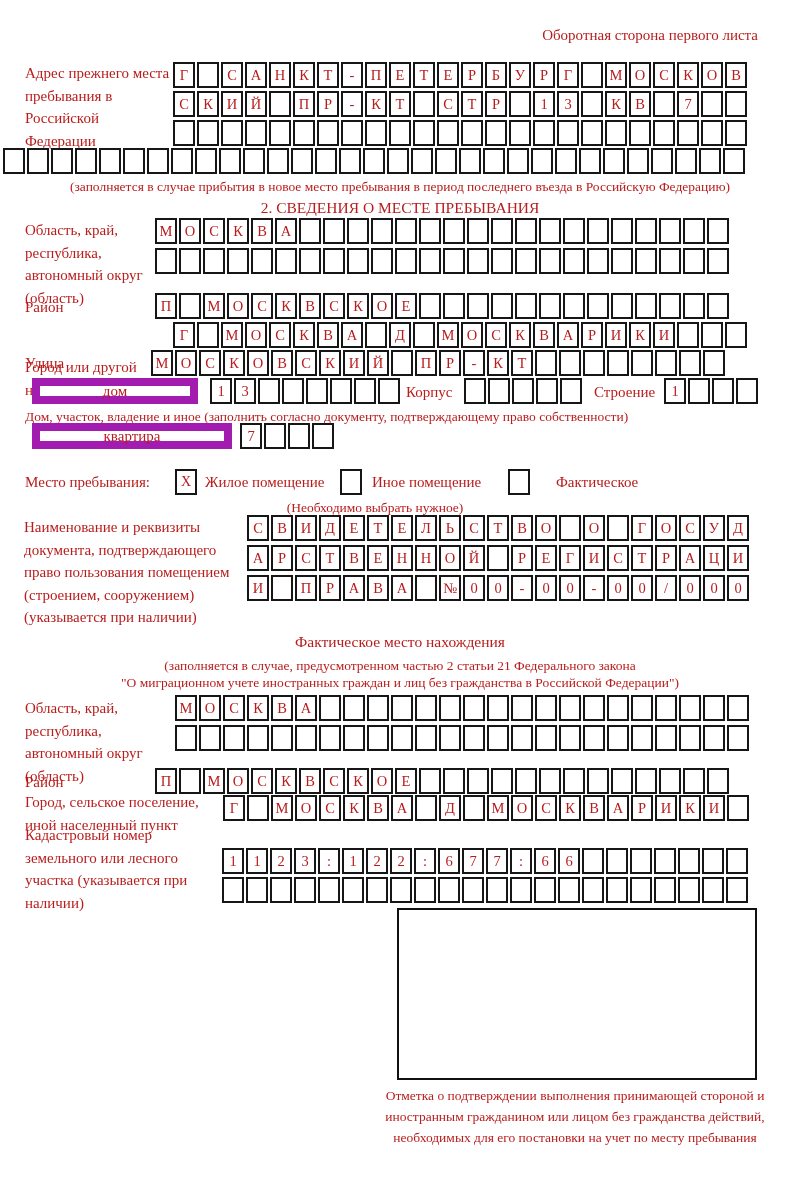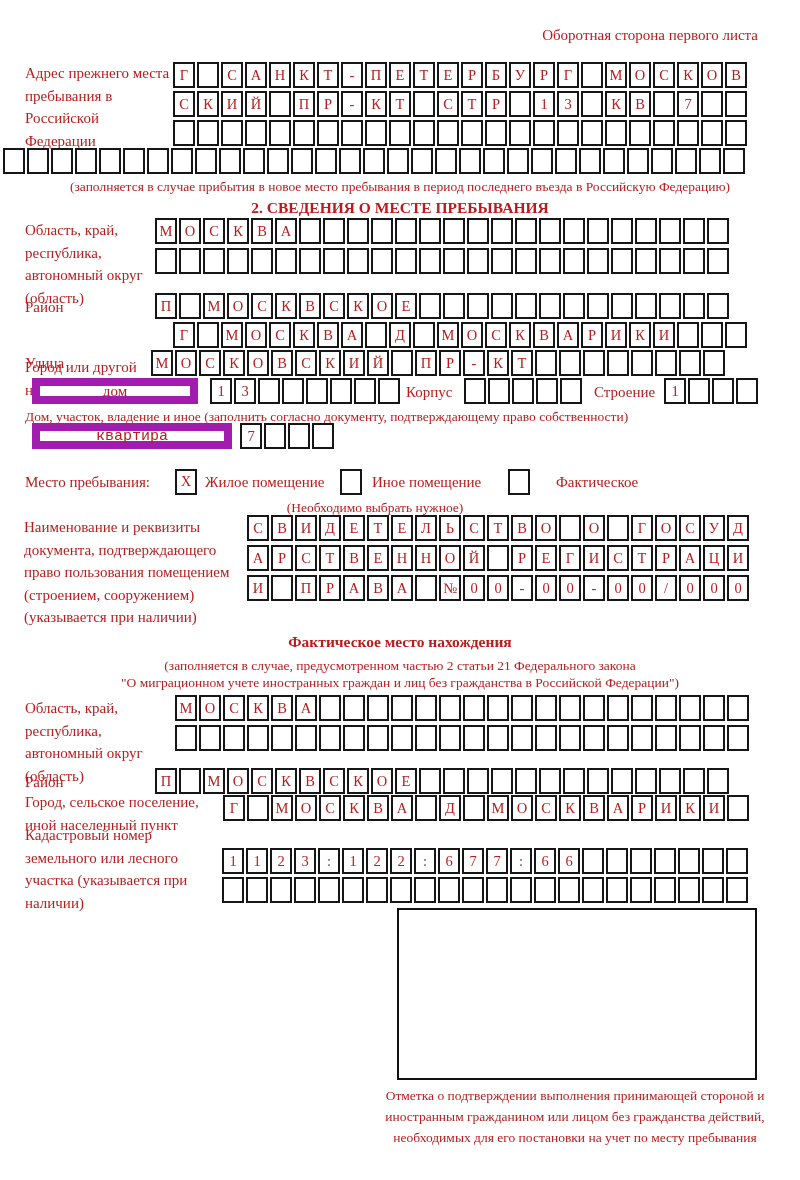--- a/index.html
+++ b/index.html
@@ -4,21 +4,21 @@
 <style>
   html,body{margin:0;padding:0;background:#fff;}
   #page{
     position:relative;width:800px;height:1180px;background:#fff;
     font-family:"Liberation Serif","DejaVu Serif",serif;color:#b91c1c;overflow:hidden;
   }
   .abs{position:absolute;}
   .lbl{font-size:15px;line-height:1.5;}
   .small{font-size:13.5px;line-height:1.45;}
   .center{left:0;right:0;text-align:center;}
-  .bold{font-weight:bold;}
+  .bold{font-weight:normal;}
   .boxrow{position:absolute;display:flex;gap:2px;}
   .cell{
     width:18px;height:22px;border:2px solid #161616;background:#fff;
     display:flex;align-items:center;justify-content:center;
     font-size:14.5px;line-height:1;
   }
   .namedbox{
     box-sizing:border-box;border:8px solid #a21caf;height:26px;background:#fff;
     display:flex;align-items:center;justify-content:center;font-size:15px;
   }
@@ -311,21 +311,21 @@
     </div>
   <div class="abs lbl" style="left:594px;top:381px;">Строение</div>
   <div class="boxrow" style="left:664px;top:378px;">
       <span class="cell">1</span>
       <span class="cell"></span>
       <span class="cell"></span>
       <span class="cell"></span>
     </div>
   <div class="abs small" style="left:25px;top:407px;">Дом, участок, владение и иное (заполнить согласно документу, подтверждающему право собственности)</div>
 
-  <div class="abs namedbox" style="left:32px;top:423px;width:200px;font-family:Liberation Mono, monospace;">квартира</div>
+  <div class="abs namedbox" style="left:32px;top:423px;width:200px;">квартира</div>
   <div class="boxrow" style="left:240px;top:423px;">
       <span class="cell">7</span>
       <span class="cell"></span>
       <span class="cell"></span>
       <span class="cell"></span>
     </div>
 
   <div class="abs lbl" style="left:25px;top:471px;">Место пребывания:</div>
   <span class="abs checkbox" style="left:175px;top:469px;">X</span>
   <div class="abs lbl" style="left:205px;top:471px;">Жилое помещение</div>

